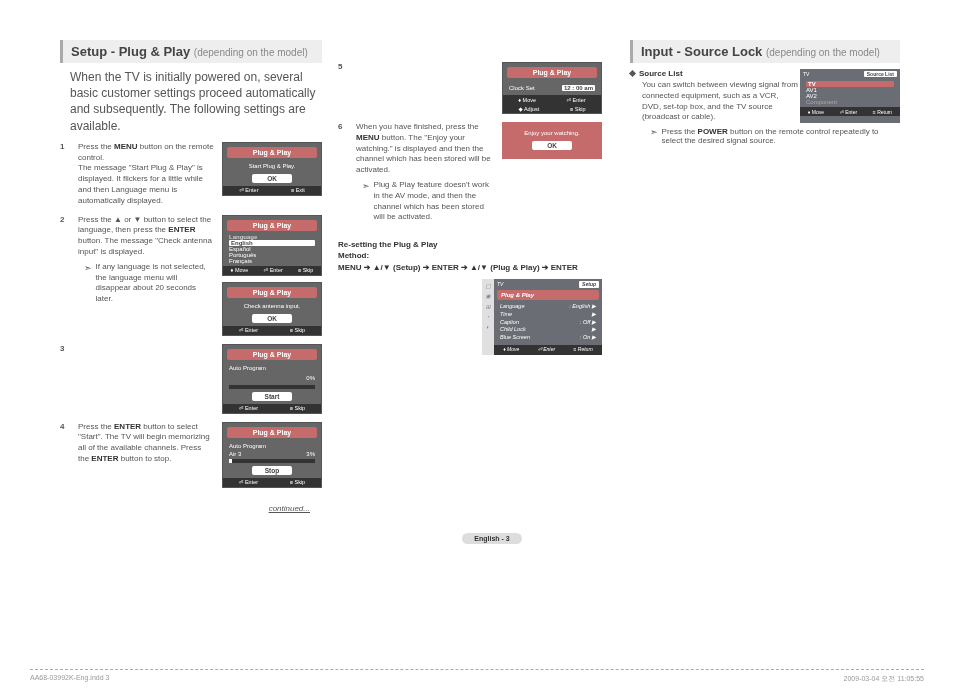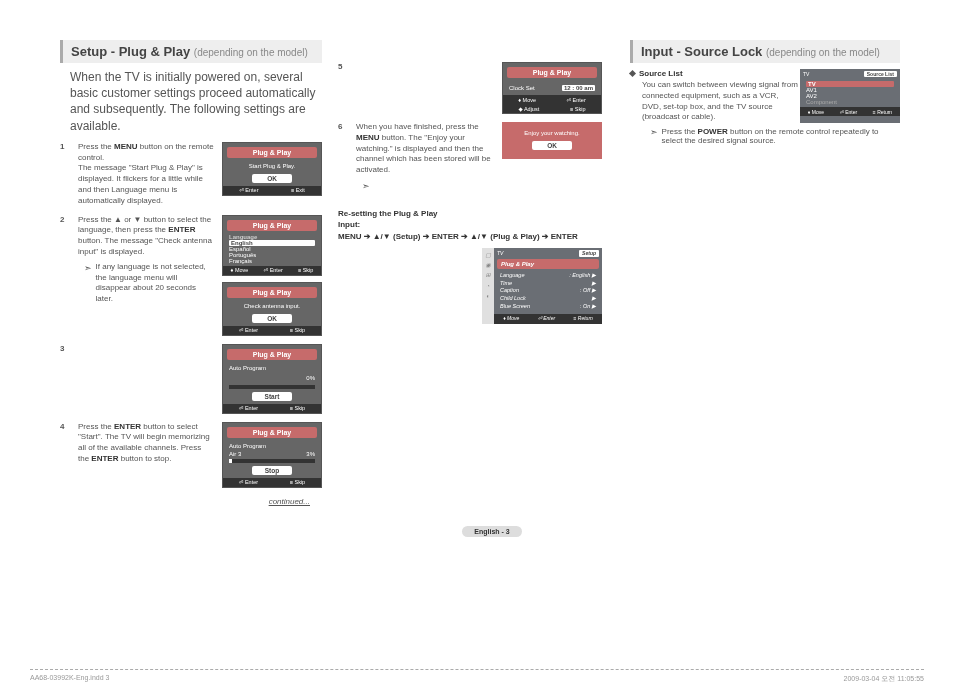--- a/index.html
+++ b/index.html
@@ -110,21 +110,21 @@
   }
   .osd ul li.hi { background: #fff; color: #444; font-weight: bold; padding: 0 2px; border-radius: 1px; }
   .osd .progress {
     height: 4px;
     background: #333;
     margin: 2px 6px;
     position: relative;
   }
   .osd .progress .fill { height: 100%; background: #fff; }
   b { font-weight: bold; color: #333; }
-  .continued { text-align: right; font-style: italic; font-size: 8px; margin-top: 9px; margin-right: 12px; text-decoration: underline; }
+  .continued { text-align: right; font-style: italic; font-size: 8px; margin-top: 16px; margin-right: 12px; text-decoration: underline; }
 
   .reset-block {
     font-style: italic;
     font-size: 8px;
     line-height: 1.4;
     margin-top: 16px;
   }
   .reset-block b { font-style: normal; text-align: right; }
   .setup-osd-wrap { display: flex; justify-content: flex-end; margin-top: 6px; }
   .setup-osd {
@@ -359,31 +359,32 @@
             </div>
         </div>
       </div>
 
       <div class="step">
         <div class="num">6</div>
         <div class="txt">
           <span>When you have finished, press the <b>MENU</b> button. The "Enjoy your watching." is displayed and then the channel which has been stored will be activated.</span>
           <div class="sub">
               <span class="arrow">➣</span>
+              <span>Plug &amp; Play feature doesn't work in the AV mode, and then the channel which has been stored will be activated.</span>
             </div>
         </div>
         <div class="osd" style="background:#c66b6b;border:none;padding:6px 0">
           <div class="body" style="padding:2px">Enjoy your watching.</div>
           <div class="okbtn">OK</div>
         </div>
       </div>
 
       <div class="reset-block">
         <b>Re-setting the Plug &amp; Play</b><br>
-        <b>Input:</b><br>
+        <b>Method:</b><br>
         <b style="font-style:normal">MENU ➔ ▲/▼ (Setup) ➔ ENTER ➔ ▲/▼ (Plug &amp; Play) ➔ ENTER</b>
         <div class="setup-osd-wrap">
           <div class="setup-osd">
             <div class="side">
               <div>▢</div>
                 <div>◉</div>
                 <div>⊞</div>
                 <div>◔</div>
                 <div>◐</div>
             </div>

